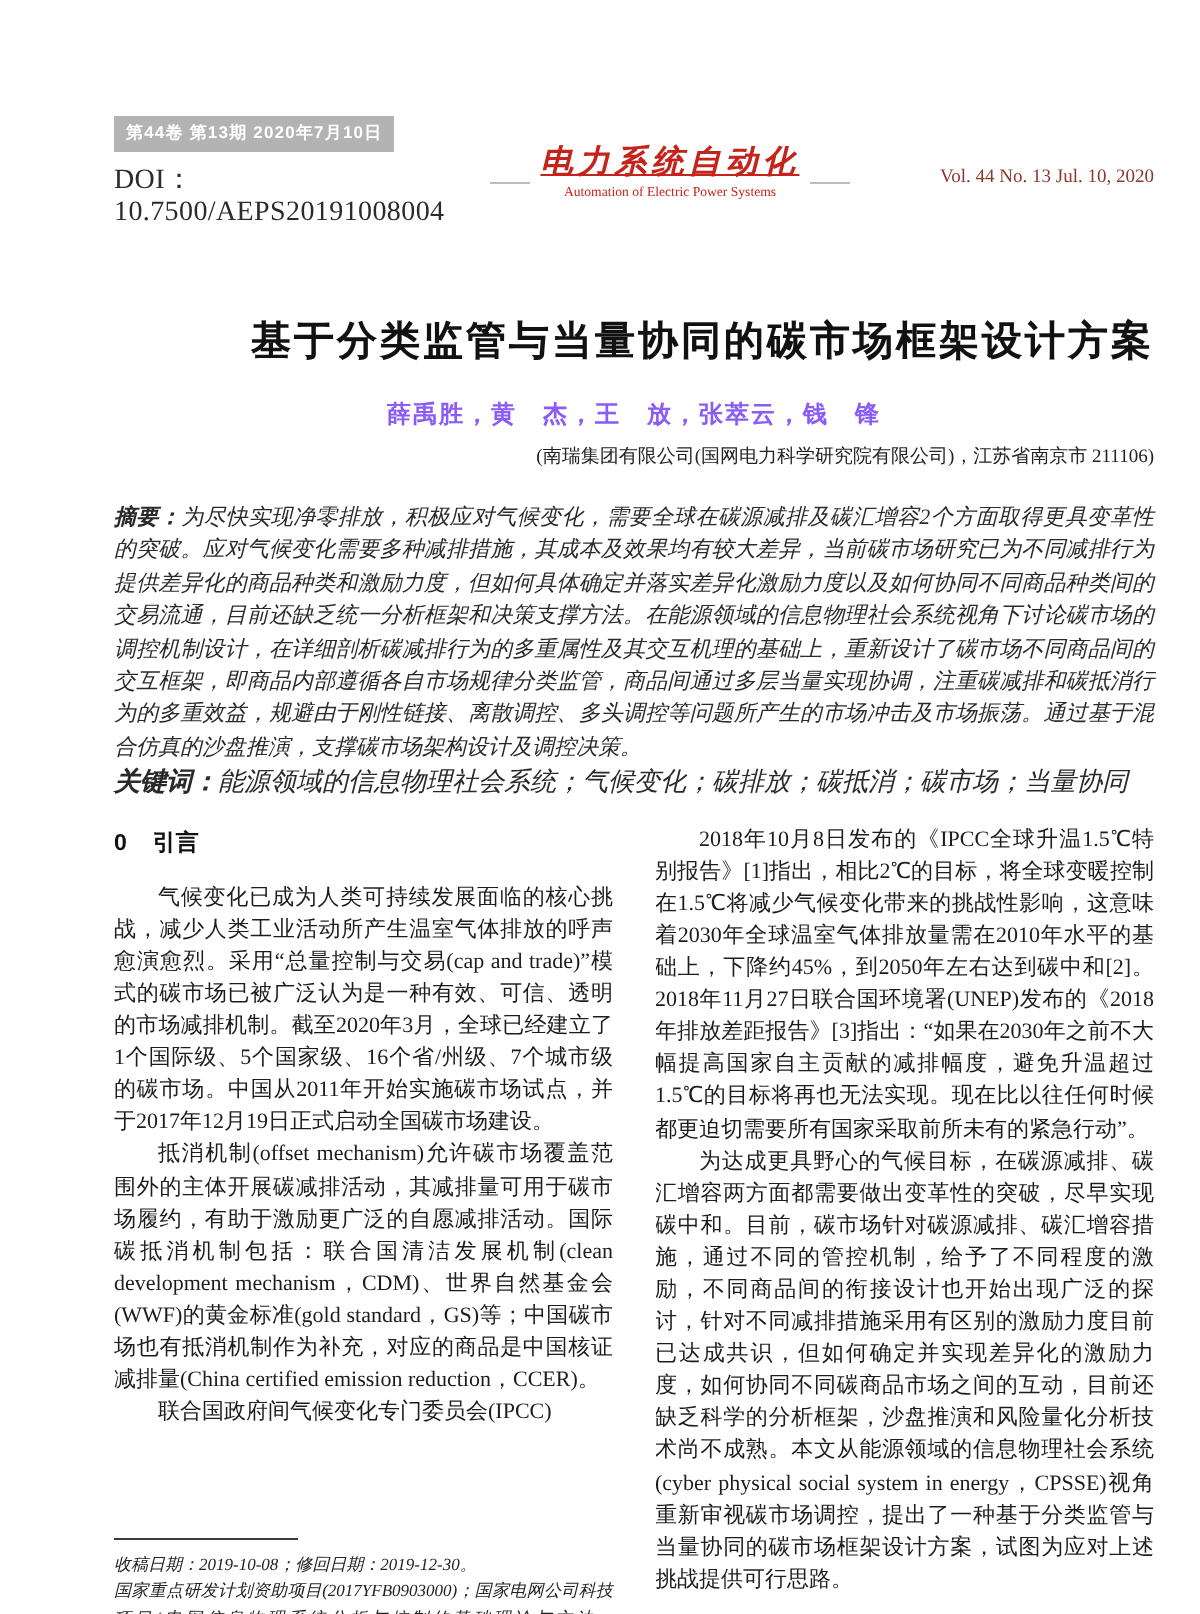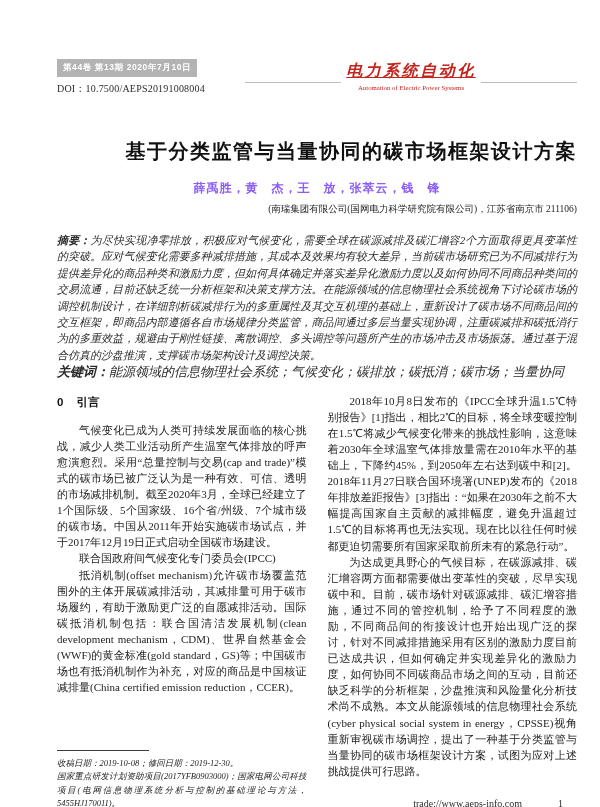--- a/index.html
+++ b/index.html
@@ -13,21 +13,21 @@
 
   
   .header { display: flex; align-items: center; }
   .header-left { width: 188px; flex: none; }
   .issue-box {
     display: inline-block; background: #b3b3b3; color: #fff;
     font-size: 8.5px; font-weight: bold; letter-spacing: 0.6px;
     padding: 3px 6px; font-family: "Liberation Sans", sans-serif;
     white-space: nowrap;
   }
-  .doi { margin-top: 5px; font-size: 10px; color: #2b2b2b; letter-spacing: 0.2px; }
+  .doi { margin-top: 5px; font-size: 14px; color: #2b2b2b; letter-spacing: 0.2px; }
   .header-line { height: 1px; background: #bcbcbc; flex: 1; margin-top: 12px; min-width: 14px; }
   .logo { text-align: center; margin: 0 5px; flex: none; }
   .logo-cn {
     font-size: 16px; font-weight: bold; font-style: italic;
     color: #c5241c; letter-spacing: 2.5px; white-space: nowrap; text-decoration: underline;
   }
   .logo-en { font-size: 6.8px; color: #c5241c; margin-top: 1.5px; white-space: nowrap; }
   .vol { width: 152px; flex: none; text-align: right; font-size: 9.5px; color: #8d382c; padding-top: 6px; white-space: nowrap; }
 
   
@@ -74,36 +74,37 @@
     <div class="header-left">
       <div class="issue-box">第44卷 第13期 2020年7月10日</div>
       <div class="doi">DOI：10.7500/AEPS20191008004</div>
     </div>
     <div class="header-line"></div>
     <div class="logo">
       <div class="logo-cn">电力系统自动化</div>
       <div class="logo-en">Automation of Electric Power Systems</div>
     </div>
     <div class="header-line"></div>
+    <div class="vol">Vol. 44 No. 13 Jul. 10, 2020</div>
   </div>
 
   <div class="title">基于分类监管与当量协同的碳市场框架设计方案</div>
   <div class="authors">薛禹胜，黄　杰，王　放，张萃云，钱　锋</div>
   <div class="affil">(南瑞集团有限公司(国网电力科学研究院有限公司)，江苏省南京市 211106)</div>
 
   <p class="abstract"><span class="b">摘要：</span><span>为尽快实现净零排放，积极应对气候变化，需要全球在碳源减排及碳汇增容2个方面取得更具变革性的突破。应对气候变化需要多种减排措施，其成本及效果均有较大差异，当前碳市场研究已为不同减排行为提供差异化的商品种类和激励力度，但如何具体确定并落实差异化激励力度以及如何协同不同商品种类间的交易流通，目前还缺乏统一分析框架和决策支撑方法。在能源领域的信息物理社会系统视角下讨论碳市场的调控机制设计，在详细剖析碳减排行为的多重属性及其交互机理的基础上，重新设计了碳市场不同商品间的交互框架，即商品内部遵循各自市场规律分类监管，商品间通过多层当量实现协调，注重碳减排和碳抵消行为的多重效益，规避由于刚性链接、离散调控、多头调控等问题所产生的市场冲击及市场振荡。通过基于混合仿真的沙盘推演，支撑碳市场架构设计及调控决策。</span></p>
   <p class="keywords"><span class="b">关键词：</span><span>能源领域的信息物理社会系统；气候变化；碳排放；碳抵消；碳市场；当量协同</span></p>
 
   <div class="columns">
 
     <div class="col">
       <div class="sec-heading"><span class="sec-num">0</span><span>引言</span></div>
       <p class="bodyp">气候变化已成为人类可持续发展面临的核心挑战，减少人类工业活动所产生温室气体排放的呼声愈演愈烈。采用“总量控制与交易(cap and trade)”模式的碳市场已被广泛认为是一种有效、可信、透明的市场减排机制。截至2020年3月，全球已经建立了1个国际级、5个国家级、16个省/州级、7个城市级的碳市场。中国从2011年开始实施碳市场试点，并于2017年12月19日正式启动全国碳市场建设。</p>
+      <p class="bodyp">抵消机制(offset mechanism)允许碳市场覆盖范围外的主体开展碳减排活动，其减排量可用于碳市场履约，有助于激励更广泛的自愿减排活动。国际碳抵消机制包括：联合国清洁发展机制(clean development mechanism，CDM)、世界自然基金会(WWF)的黄金标准(gold standard，GS)等；中国碳市场也有抵消机制作为补充，对应的商品是中国核证减排量(China certified emission reduction，CCER)。</p>
       <p class="bodyp">联合国政府间气候变化专门委员会(IPCC)</p>
-      <p class="bodyp">抵消机制(offset mechanism)允许碳市场覆盖范围外的主体开展碳减排活动，其减排量可用于碳市场履约，有助于激励更广泛的自愿减排活动。国际碳抵消机制包括：联合国清洁发展机制(clean development mechanism，CDM)、世界自然基金会(WWF)的黄金标准(gold standard，GS)等；中国碳市场也有抵消机制作为补充，对应的商品是中国核证减排量(China certified emission reduction，CCER)。</p>
       <div class="footnote">
         <div class="fn-rule"></div>
         <div class="fn-line">收稿日期：2019-10-08；修回日期：2019-12-30。</div>
         <div class="fn-line">国家重点研发计划资助项目(2017YFB0903000)；国家电网公司科技项目(电网信息物理系统分析与控制的基础理论与方法，5455HJ170011)。</div>
       </div>
     </div>
 
     <div class="col">
       <p class="bodyp">2018年10月8日发布的《IPCC全球升温1.5℃特别报告》[1]指出，相比2℃的目标，将全球变暖控制在1.5℃将减少气候变化带来的挑战性影响，这意味着2030年全球温室气体排放量需在2010年水平的基础上，下降约45%，到2050年左右达到碳中和[2]。2018年11月27日联合国环境署(UNEP)发布的《2018年排放差距报告》[3]指出：“如果在2030年之前不大幅提高国家自主贡献的减排幅度，避免升温超过1.5℃的目标将再也无法实现。现在比以往任何时候都更迫切需要所有国家采取前所未有的紧急行动”。</p>
       <p class="bodyp">为达成更具野心的气候目标，在碳源减排、碳汇增容两方面都需要做出变革性的突破，尽早实现碳中和。目前，碳市场针对碳源减排、碳汇增容措施，通过不同的管控机制，给予了不同程度的激励，不同商品间的衔接设计也开始出现广泛的探讨，针对不同减排措施采用有区别的激励力度目前已达成共识，但如何确定并实现差异化的激励力度，如何协同不同碳商品市场之间的互动，目前还缺乏科学的分析框架，沙盘推演和风险量化分析技术尚不成熟。本文从能源领域的信息物理社会系统(cyber physical social system in energy，CPSSE)视角重新审视碳市场调控，提出了一种基于分类监管与当量协同的碳市场框架设计方案，试图为应对上述挑战提供可行思路。</p>

